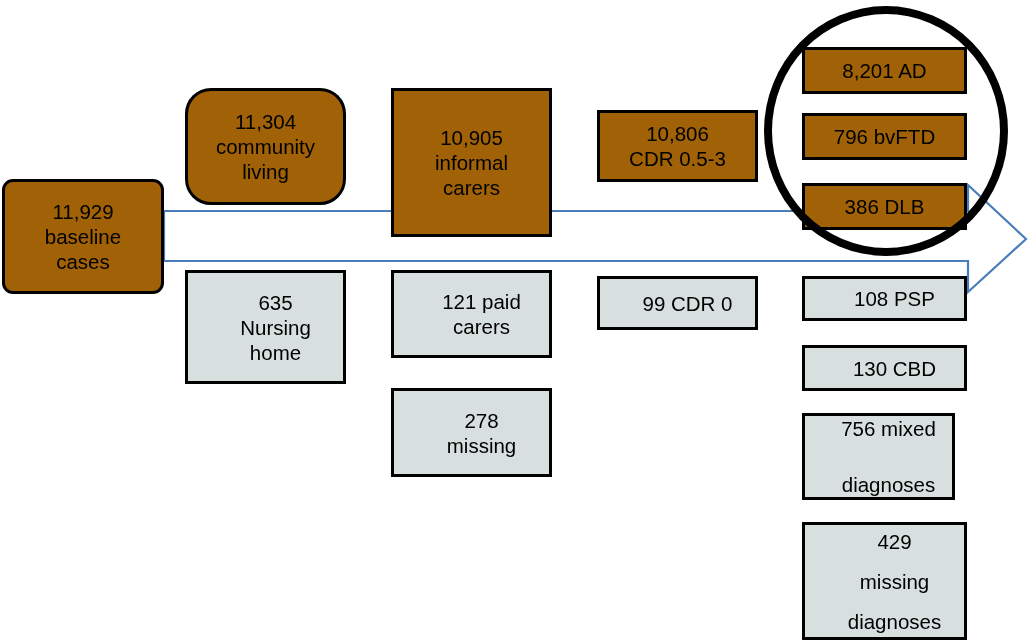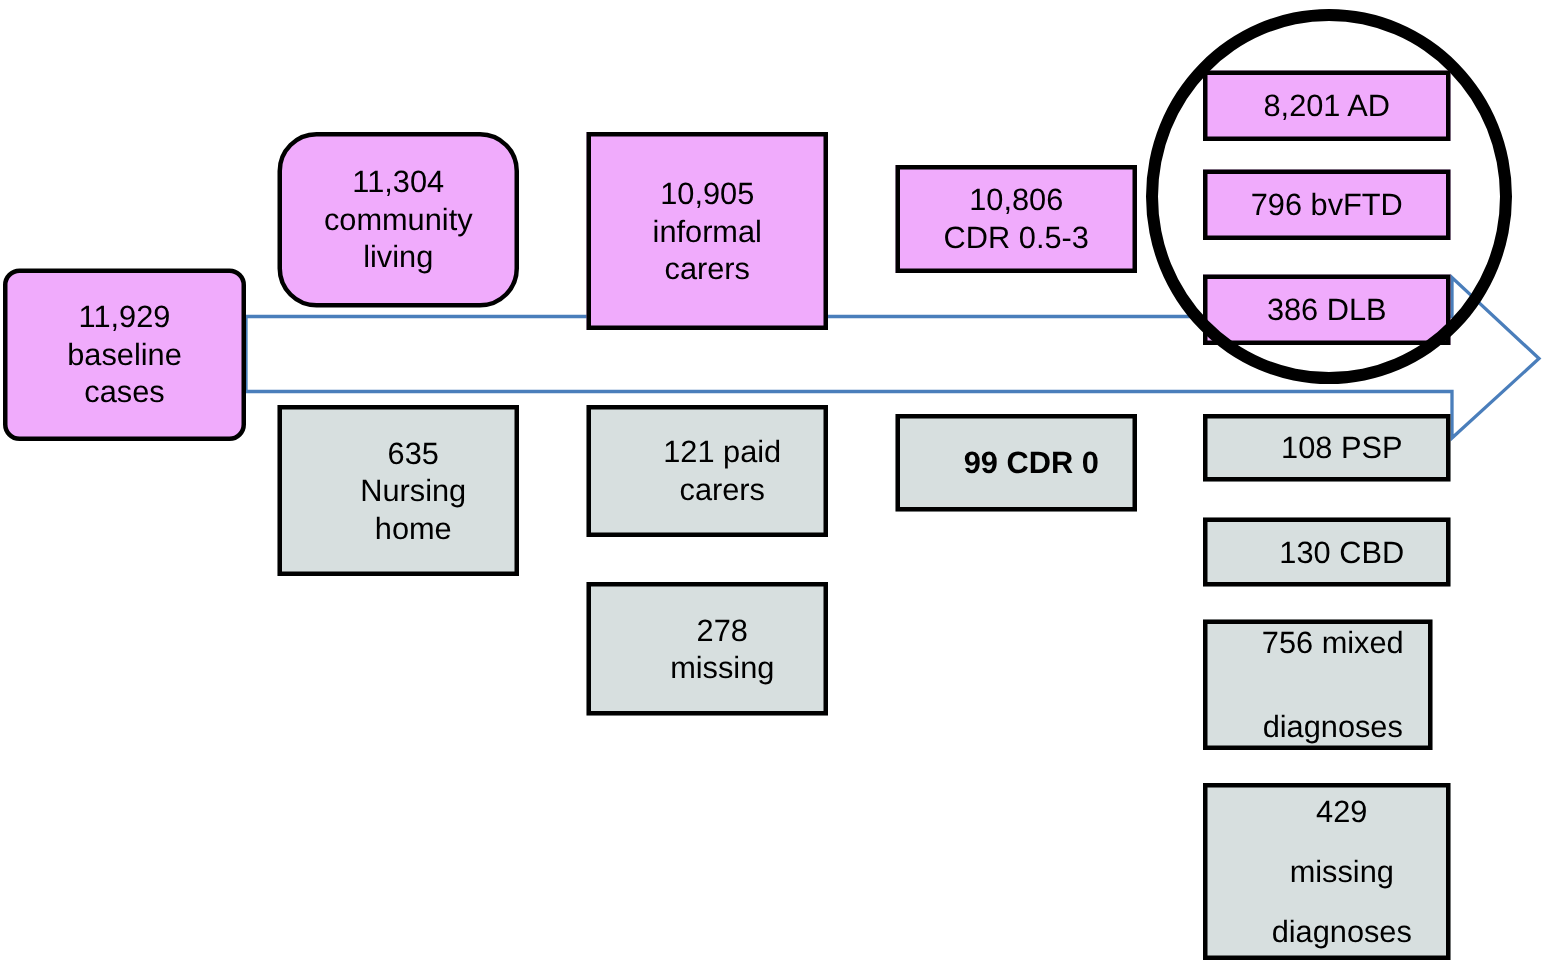--- a/index.html
+++ b/index.html
@@ -32,21 +32,21 @@
   
   .node {
     position: absolute;
     box-sizing: border-box;
     display: flex;
     flex-direction: column;
     align-items: center;
     justify-content: center;
     text-align: center;
     color: #000000;
-    background: #f0abfc;
+    background: #a16207;
     border: 3px solid #000000;
     line-height: 1.22;
     z-index: 3;
   }
   .node .line {
     display: block;
     white-space: nowrap;
   }
   .node.gray {
     background: #d7dfdf;
@@ -96,42 +96,42 @@
     <span class="line">community</span>
     <span class="line">living</span>
   </div>
 
   <div class="node gray fs-20" style="left:185px; top:270px; width:161px; height:114px;">
     <span class="line">635</span>
     <span class="line">Nursing</span>
     <span class="line">home</span>
   </div>
 
-  <div class="node fs-20" style="left:391px; top:88px; width:161px; height:132px;">
+  <div class="node fs-20" style="left:391px; top:88px; width:161px; height:149px;">
     <span class="line">10,905</span>
     <span class="line">informal</span>
     <span class="line">carers</span>
   </div>
 
   <div class="node gray fs-20" style="left:391px; top:270px; width:161px; height:88px;">
     <span class="line">121 paid</span>
     <span class="line">carers</span>
   </div>
 
   <div class="node gray fs-20" style="left:391px; top:388px; width:161px; height:89px;">
     <span class="line">278</span>
     <span class="line">missing</span>
   </div>
 
   <div class="node fs-20" style="left:597px; top:110px; width:161px; height:72px;text-align:right;">
     <span class="line">10,806</span>
     <span class="line">CDR 0.5-3</span>
   </div>
 
-  <div class="node gray fs-20" style="left:597px; top:276px; width:161px; height:65px;font-weight:bold;">
+  <div class="node gray fs-20" style="left:597px; top:276px; width:161px; height:54px;">
     <span class="line">99 CDR 0</span>
   </div>
 
   <div class="node fs-20" style="left:802px; top:47px; width:165px; height:47px;">
     <span class="line">8,201 AD</span>
   </div>
 
   <div class="node fs-20" style="left:802px; top:113px; width:165px; height:47px;">
     <span class="line">796 bvFTD</span>
   </div>

